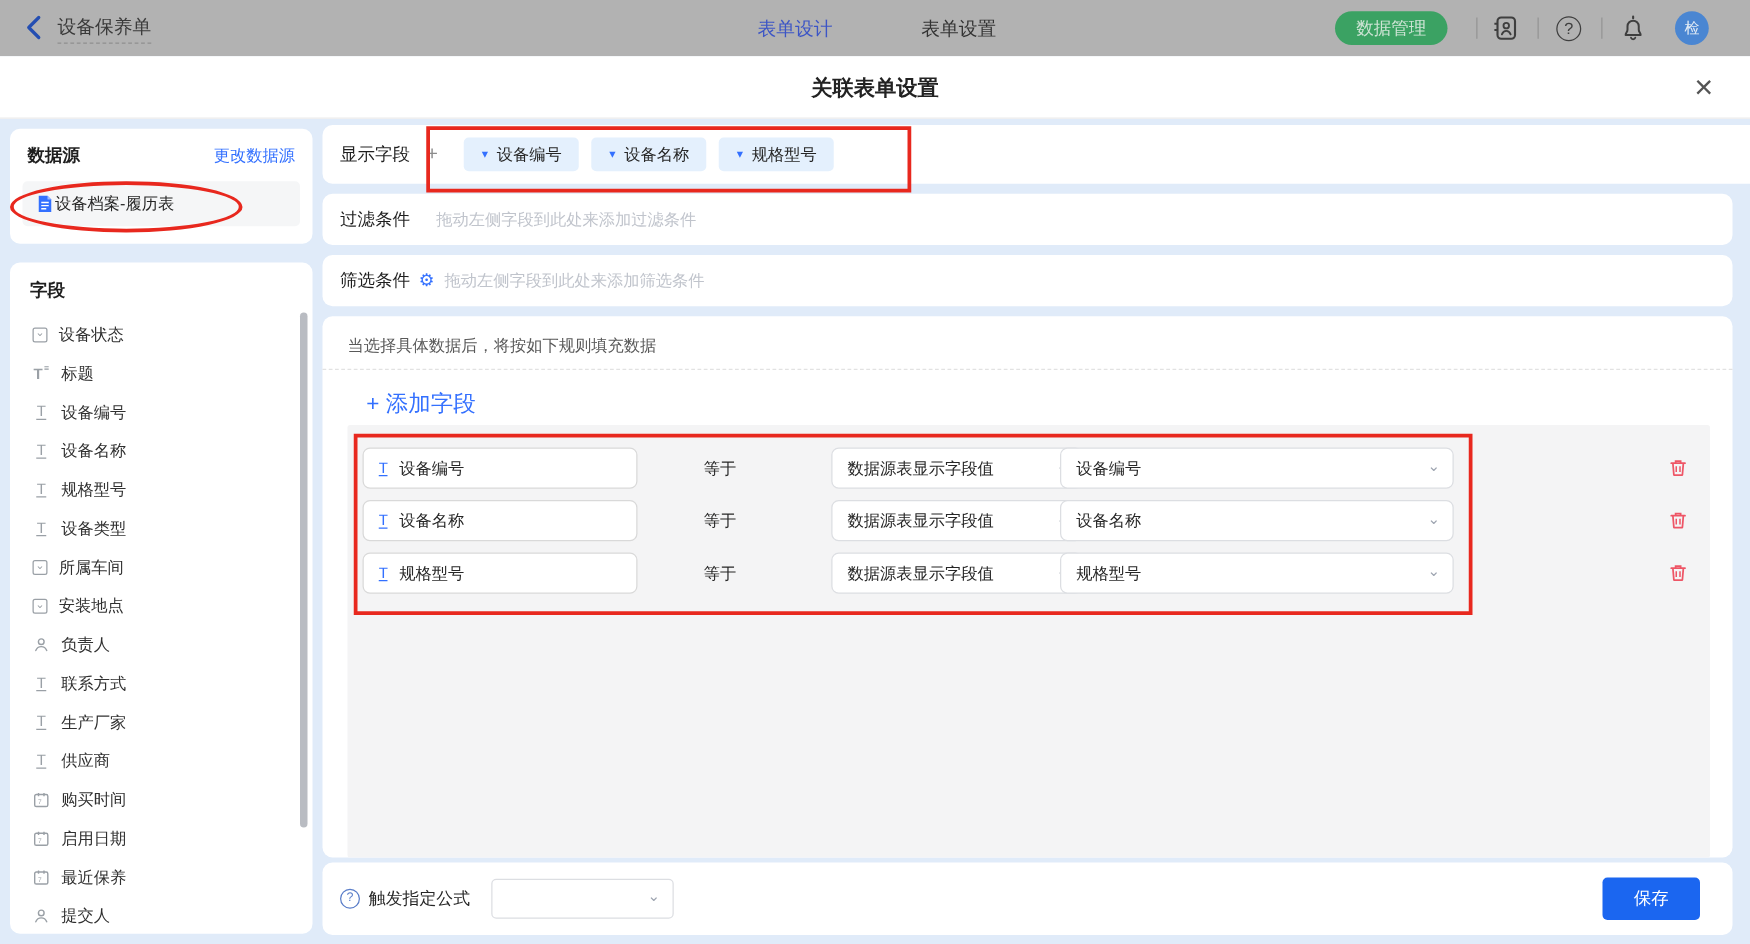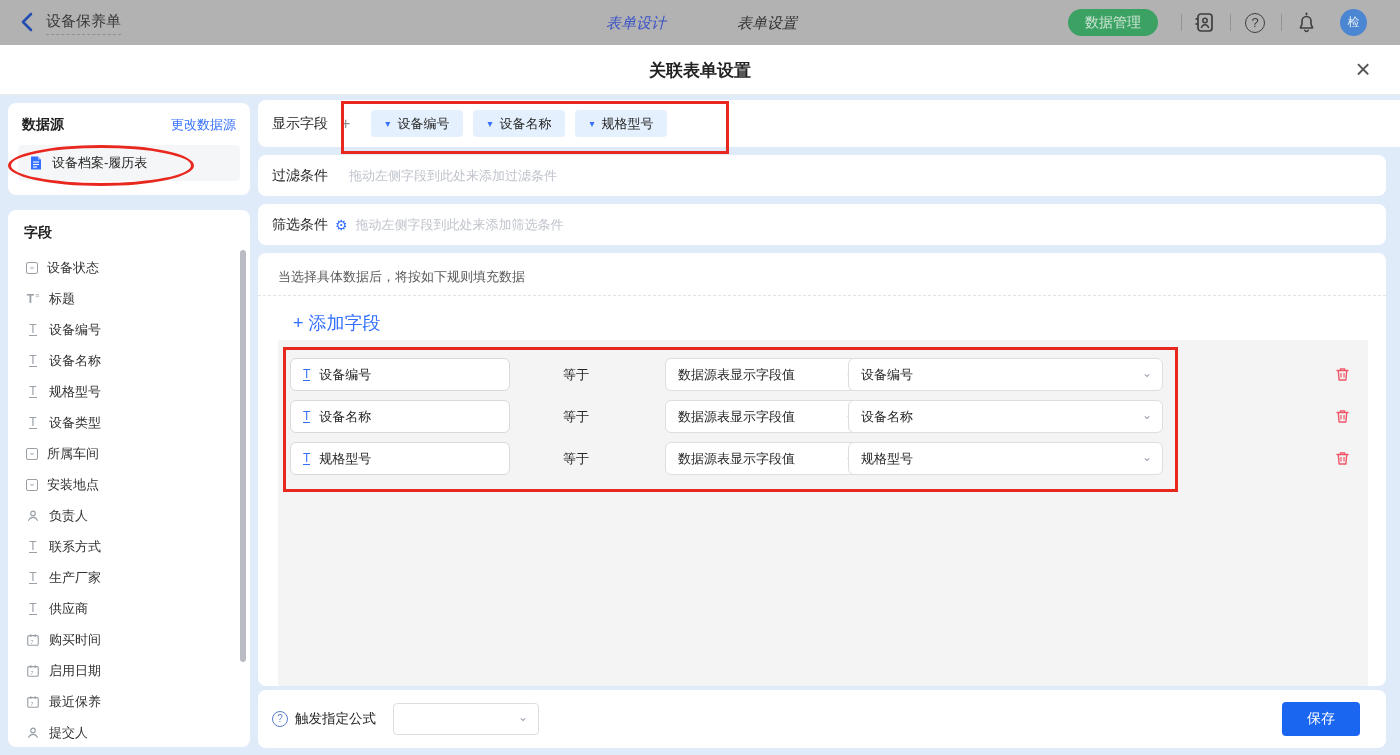--- a/index.html
+++ b/index.html
@@ -6,21 +6,21 @@
   html,body { width:1400px; height:755px; }
   body { font-family:"Liberation Sans","DejaVu Sans",sans-serif; position:relative;
          background:#e0ebf9; overflow:hidden; }
 
   
   #topbar { position:absolute; left:0; top:0; width:1400px; height:45px; background:#b2b2b2;padding-left:25px; }
   .tb-back { position:absolute; left:18px; top:11px; width:20px; height:22px; cursor:pointer; }
   .tb-back svg { display:block; }
   .tb-title { position:absolute; left:46px; top:12px; font-size:15px; color:#3a3a3a;
               padding-bottom:3px; border-bottom:1px dashed #8f8f8f; }
-  .tb-tab { position:absolute; top:14px; font-size:15px; color:#333; cursor:pointer;font-style:italic; }
+  .tb-tab { position:absolute; top:14px; font-size:15px; color:#333; cursor:pointer; }
   .tb-tab.active { color:#3c55c6; }
   #tab-design { left:606px; } #tab-settings { left:737px; }
   .tb-green { position:absolute; left:1068px; top:9px; height:27px; padding:0 17px; border:none;
               border-radius:14px; background:#3ba263; color:#cde4d4; font-size:14px; line-height:27px; cursor:pointer; }
   .tb-sep { position:absolute; top:14px; width:1px; height:17px; background:#949494; }
   .tb-ic { position:absolute; top:11px; width:23px; height:23px; cursor:pointer; }
   .tb-help { position:absolute; left:1245px; top:13px; width:20px; height:20px; border:1.5px solid #3f3f3f;
              border-radius:50%; color:#3f3f3f; text-align:center; font-size:13px; line-height:17px; cursor:pointer; }
   .tb-help::before { content:"?"; }
   .tb-avatar { position:absolute; left:1340px; top:9px; width:27px; height:27px; border-radius:50%;
@@ -37,21 +37,21 @@
 
   
   .card { position:absolute; background:#fff; border-radius:8px; }
 
   
   #ds-card { left:8px; top:103px; width:242px; height:92px; }
   .ds-head { display:flex; justify-content:space-between; align-items:center; padding:13px 14px 0 14px; }
   .ds-title { font-size:14px; font-weight:bold; color:#1f1f1f; }
   .ds-link { font-size:13px; color:#3370ff; cursor:pointer; }
   .ds-item { margin:11px 10px 0 10px; height:36px; background:#f5f6f7; border-radius:4px;
-             display:flex; align-items:center; padding-left:10px; gap:8px; cursor:pointer; }
+             display:flex; align-items:center; padding-left:10px; cursor:pointer; }
   .ds-item span.lbl { font-size:13px; color:#262626; }
 
   
   #fields-card { left:8px; top:210px; width:242px; height:537px; }
   .f-title { padding:14px 0 0 16px; font-size:14px; font-weight:bold; color:#1f1f1f; }
   .f-list { margin-top:10px; }
   .f-item { height:31px; display:flex; align-items:center; gap:9px; padding-left:18px; cursor:grab; }
   .f-item .lbl { font-size:13px; color:#303030; }
   .fi { width:14px; height:14px; display:inline-flex; align-items:center; justify-content:center;
         color:#9aa0a6; flex:none; }

